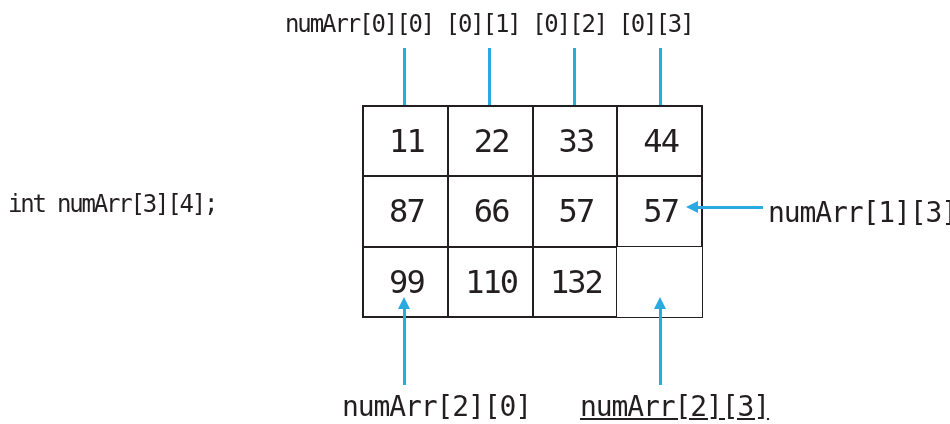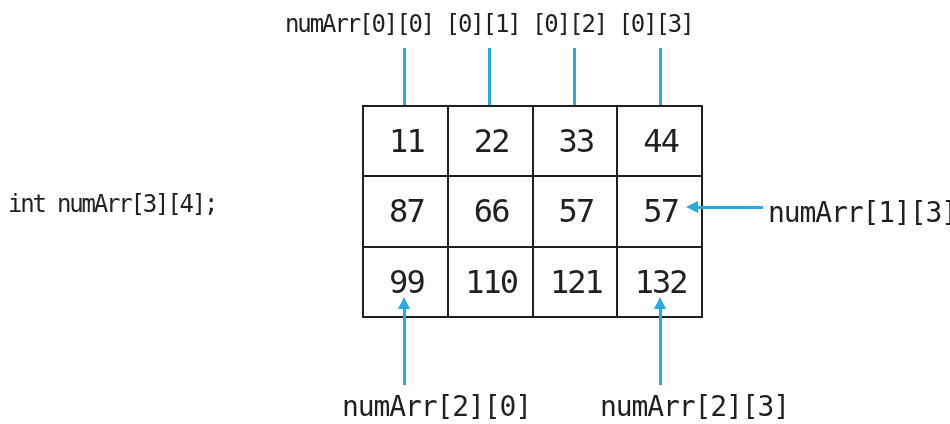--- a/index.html
+++ b/index.html
@@ -35,21 +35,21 @@
     white-space: pre;
   }
   .lbl {
     position: absolute;
     font-size: 28px;
     letter-spacing: -1.1px;
     white-space: pre;
   }
   .lbl-right { left: 768px; top: 196px; }
   .lbl-bl    { left: 325px; top: 390px; margin-left: 17px; }
-  .lbl-br    { left: 600px; top: 390px; }
+  .lbl-br    { left: 580px; top: 390px; text-decoration: underline; }
 
   .grid {
     position: absolute;
     left: 362px;
     top: 105px;
     width: 341px;
     height: 213px;
     display: grid;
     grid-template-columns: repeat(4, 1fr);
     grid-auto-rows: 1fr;
@@ -124,21 +124,20 @@
     <div class="cell">11</div>
     <div class="cell">22</div>
     <div class="cell">33</div>
     <div class="cell">44</div>
     <div class="cell">87</div>
     <div class="cell">66</div>
     <div class="cell">57</div>
     <div class="cell">57</div>
     <div class="cell">99</div>
     <div class="cell">110</div>
-    <div class="cell">121</div>
     <div class="cell">132</div>
   </div>
 
   <div class="arr arr-h left arr-mid"></div>
   <div class="lbl lbl-right">numArr[1][3]</div>
 
   <div class="arr arr-v up arr-bottom arr-c0"></div>
   <div class="arr arr-v up arr-bottom arr-c3"></div>
 
   <div class="lbl lbl-bl">numArr[2][0]</div>

